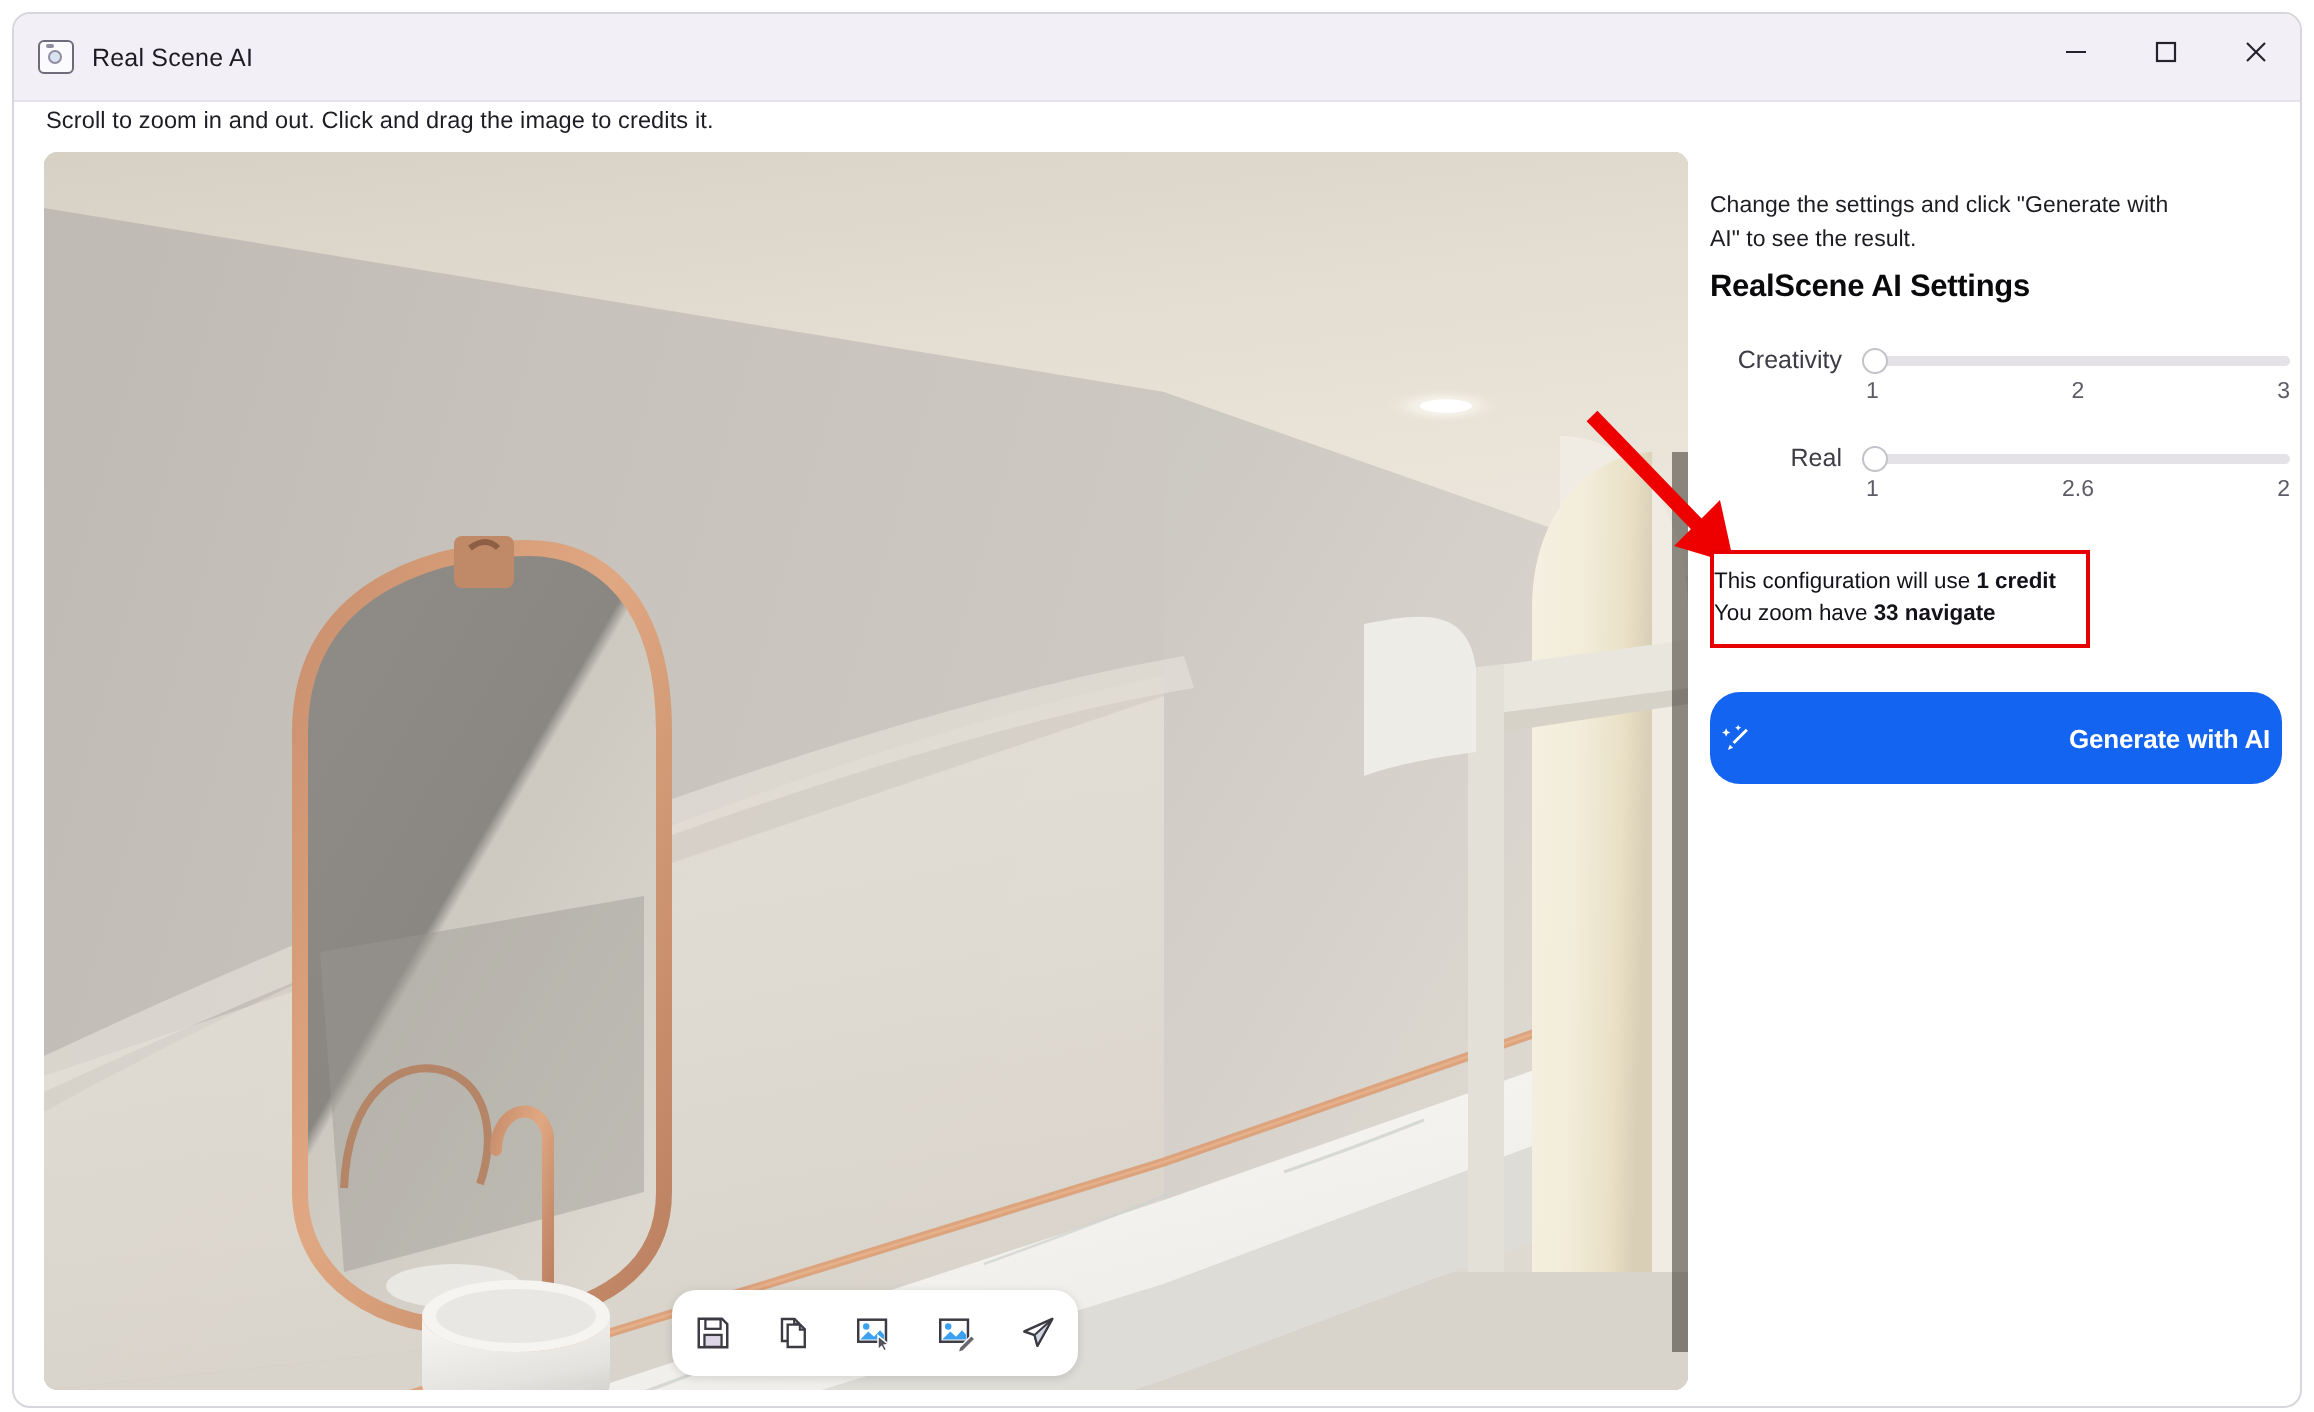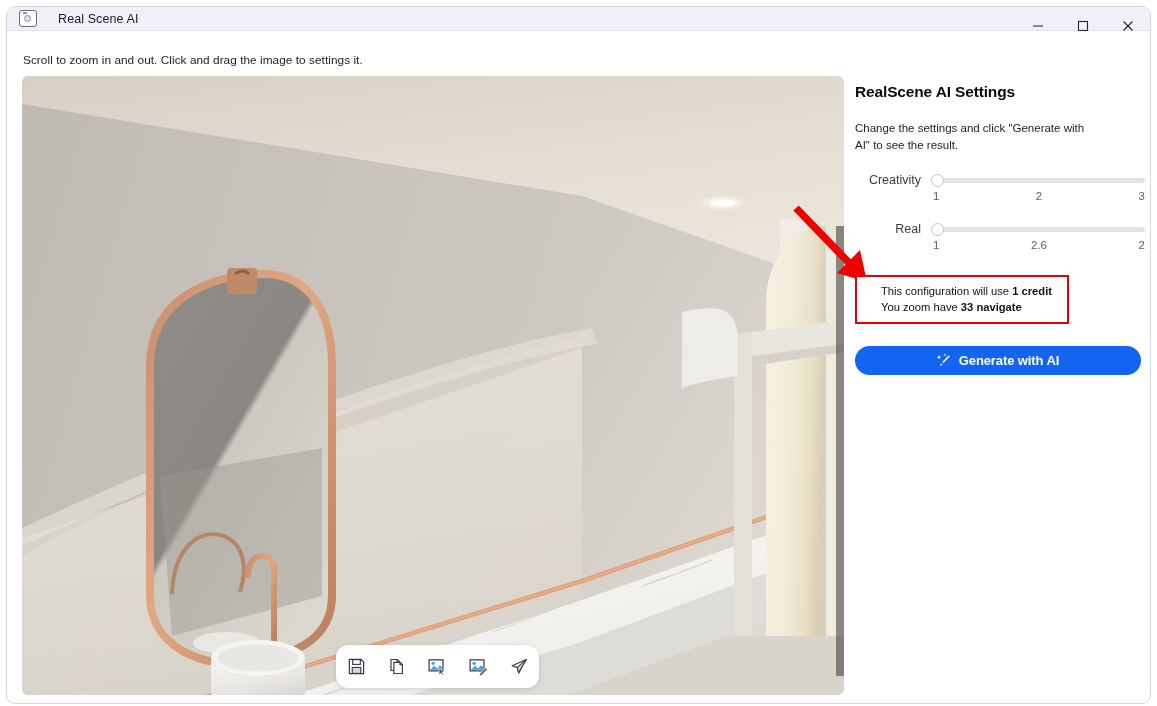--- a/index.html
+++ b/index.html
@@ -23,27 +23,26 @@
     border-radius: 9px;
     box-sizing: border-box;
     overflow: hidden;
   }
 
   
   #title-bar {
     position: absolute;
     left: 0; top: 0;
     width: 100%;
-    height: 24px;
+    height: 44px;
     background: #f2eff6;
     border-bottom: 1px solid #e6e2ec;
     box-sizing: border-box;
     display: flex;
     align-items: center;
-    gap: 12px;
   }
   #title-bar .app-icon {
     margin-left: 12px;
     width: 18px;
     height: 17px;
     border: 1.4px solid #6e6c7a;
     border-radius: 3px;
     box-sizing: border-box;
     position: relative;
     background: #fbfafd;
@@ -206,21 +205,21 @@
     margin-top: 1px;
     font-size: 11.5px;
     color: #5d5b66;
   }
   .slider-ticks span:first-child { margin-left: 2px; }
 
   
   #credits-box {
     margin-top: 24px;
     border: 2px solid #e60000;
-    padding: 6px 8px 7px 24px;
+    padding: 6px 8px 7px 0;
     width: 178px;
     box-sizing: content-box;
     background: #ffffff;
     position: relative;
   }
   #credits-box .line {
     font-size: 11.2px;
     line-height: 16px;
     color: #131219;
     white-space: nowrap;
@@ -234,27 +233,27 @@
     top: 193px;
     width: 90px;
     height: 90px;
     pointer-events: none;
   }
 
   
   #generate-button {
     margin-top: 22px;
     width: 286px;
-    height: 29px;
+    height: 46px;
     background: #1364f0;
     border-radius: 15px;
     color: #ffffff;
     display: flex;
     align-items: center;
-    justify-content: center;
+    justify-content: space-between;
     gap: 7px;
     font-size: 13px;
     font-weight: bold;
     cursor: pointer;
     border: none;
     font-family: "Liberation Sans", sans-serif;
     letter-spacing: -0.1px;
   }
   #generate-button svg { display: block; }
 </style>
@@ -279,21 +278,21 @@
       </div>
       <div class="win-btn">
         <svg width="12" height="12" viewBox="0 0 12 12">
             <line x1="1.5" y1="1.5" x2="10.5" y2="10.5" stroke="currentColor" stroke-width="1.1"></line>
             <line x1="10.5" y1="1.5" x2="1.5" y2="10.5" stroke="currentColor" stroke-width="1.1"></line>
           </svg>
       </div>
     </div>
   </div>
 
-  <div id="hint-text">Scroll to zoom in and out. Click and drag the image to settings it.</div>
+  <div id="hint-text">Scroll to zoom in and out. Click and drag the image to credits it.</div>
 
   <div id="image-viewport">
     <svg id="scene-svg" viewBox="0 0 822 619" preserveAspectRatio="none">
       <defs>
         <linearGradient id="ceilG" x1="0" y1="0" x2="0.4" y2="1">
           <stop offset="0" stop-color="#d6d0c5"></stop>
           <stop offset="0.5" stop-color="#e4ded2"></stop>
           <stop offset="1" stop-color="#ece7dc"></stop>
         </linearGradient>
         <linearGradient id="leftWallG" x1="0" y1="0" x2="1" y2="0.3">
@@ -453,22 +452,22 @@
     </div>
   </div>
 
   <svg id="red-arrow" viewBox="0 0 90 90">
     <line x1="9" y1="8" x2="68" y2="69" stroke="#ee0000" stroke-width="7.5" stroke-linecap="butt"></line>
     <polygon points="80,82 50,73 73,50" fill="#ee0000"></polygon>
   </svg>
 
   <div id="settings-panel">
 
+    <div id="settings-desc">Change the settings and click "Generate with AI" to see the result.</div>
     <div id="settings-title">RealScene AI Settings</div>
-    <div id="settings-desc">Change the settings and click "Generate with AI" to see the result.</div>
 
     <div class="slider-row">
       <div class="slider-label">Creativity</div>
       <div class="slider-body">
         <div class="slider-track">
           <div class="rail"></div>
           <div class="slider-thumb" style="left:0px;"></div>
         </div>
         <div class="slider-ticks">
           <span>1</span>

